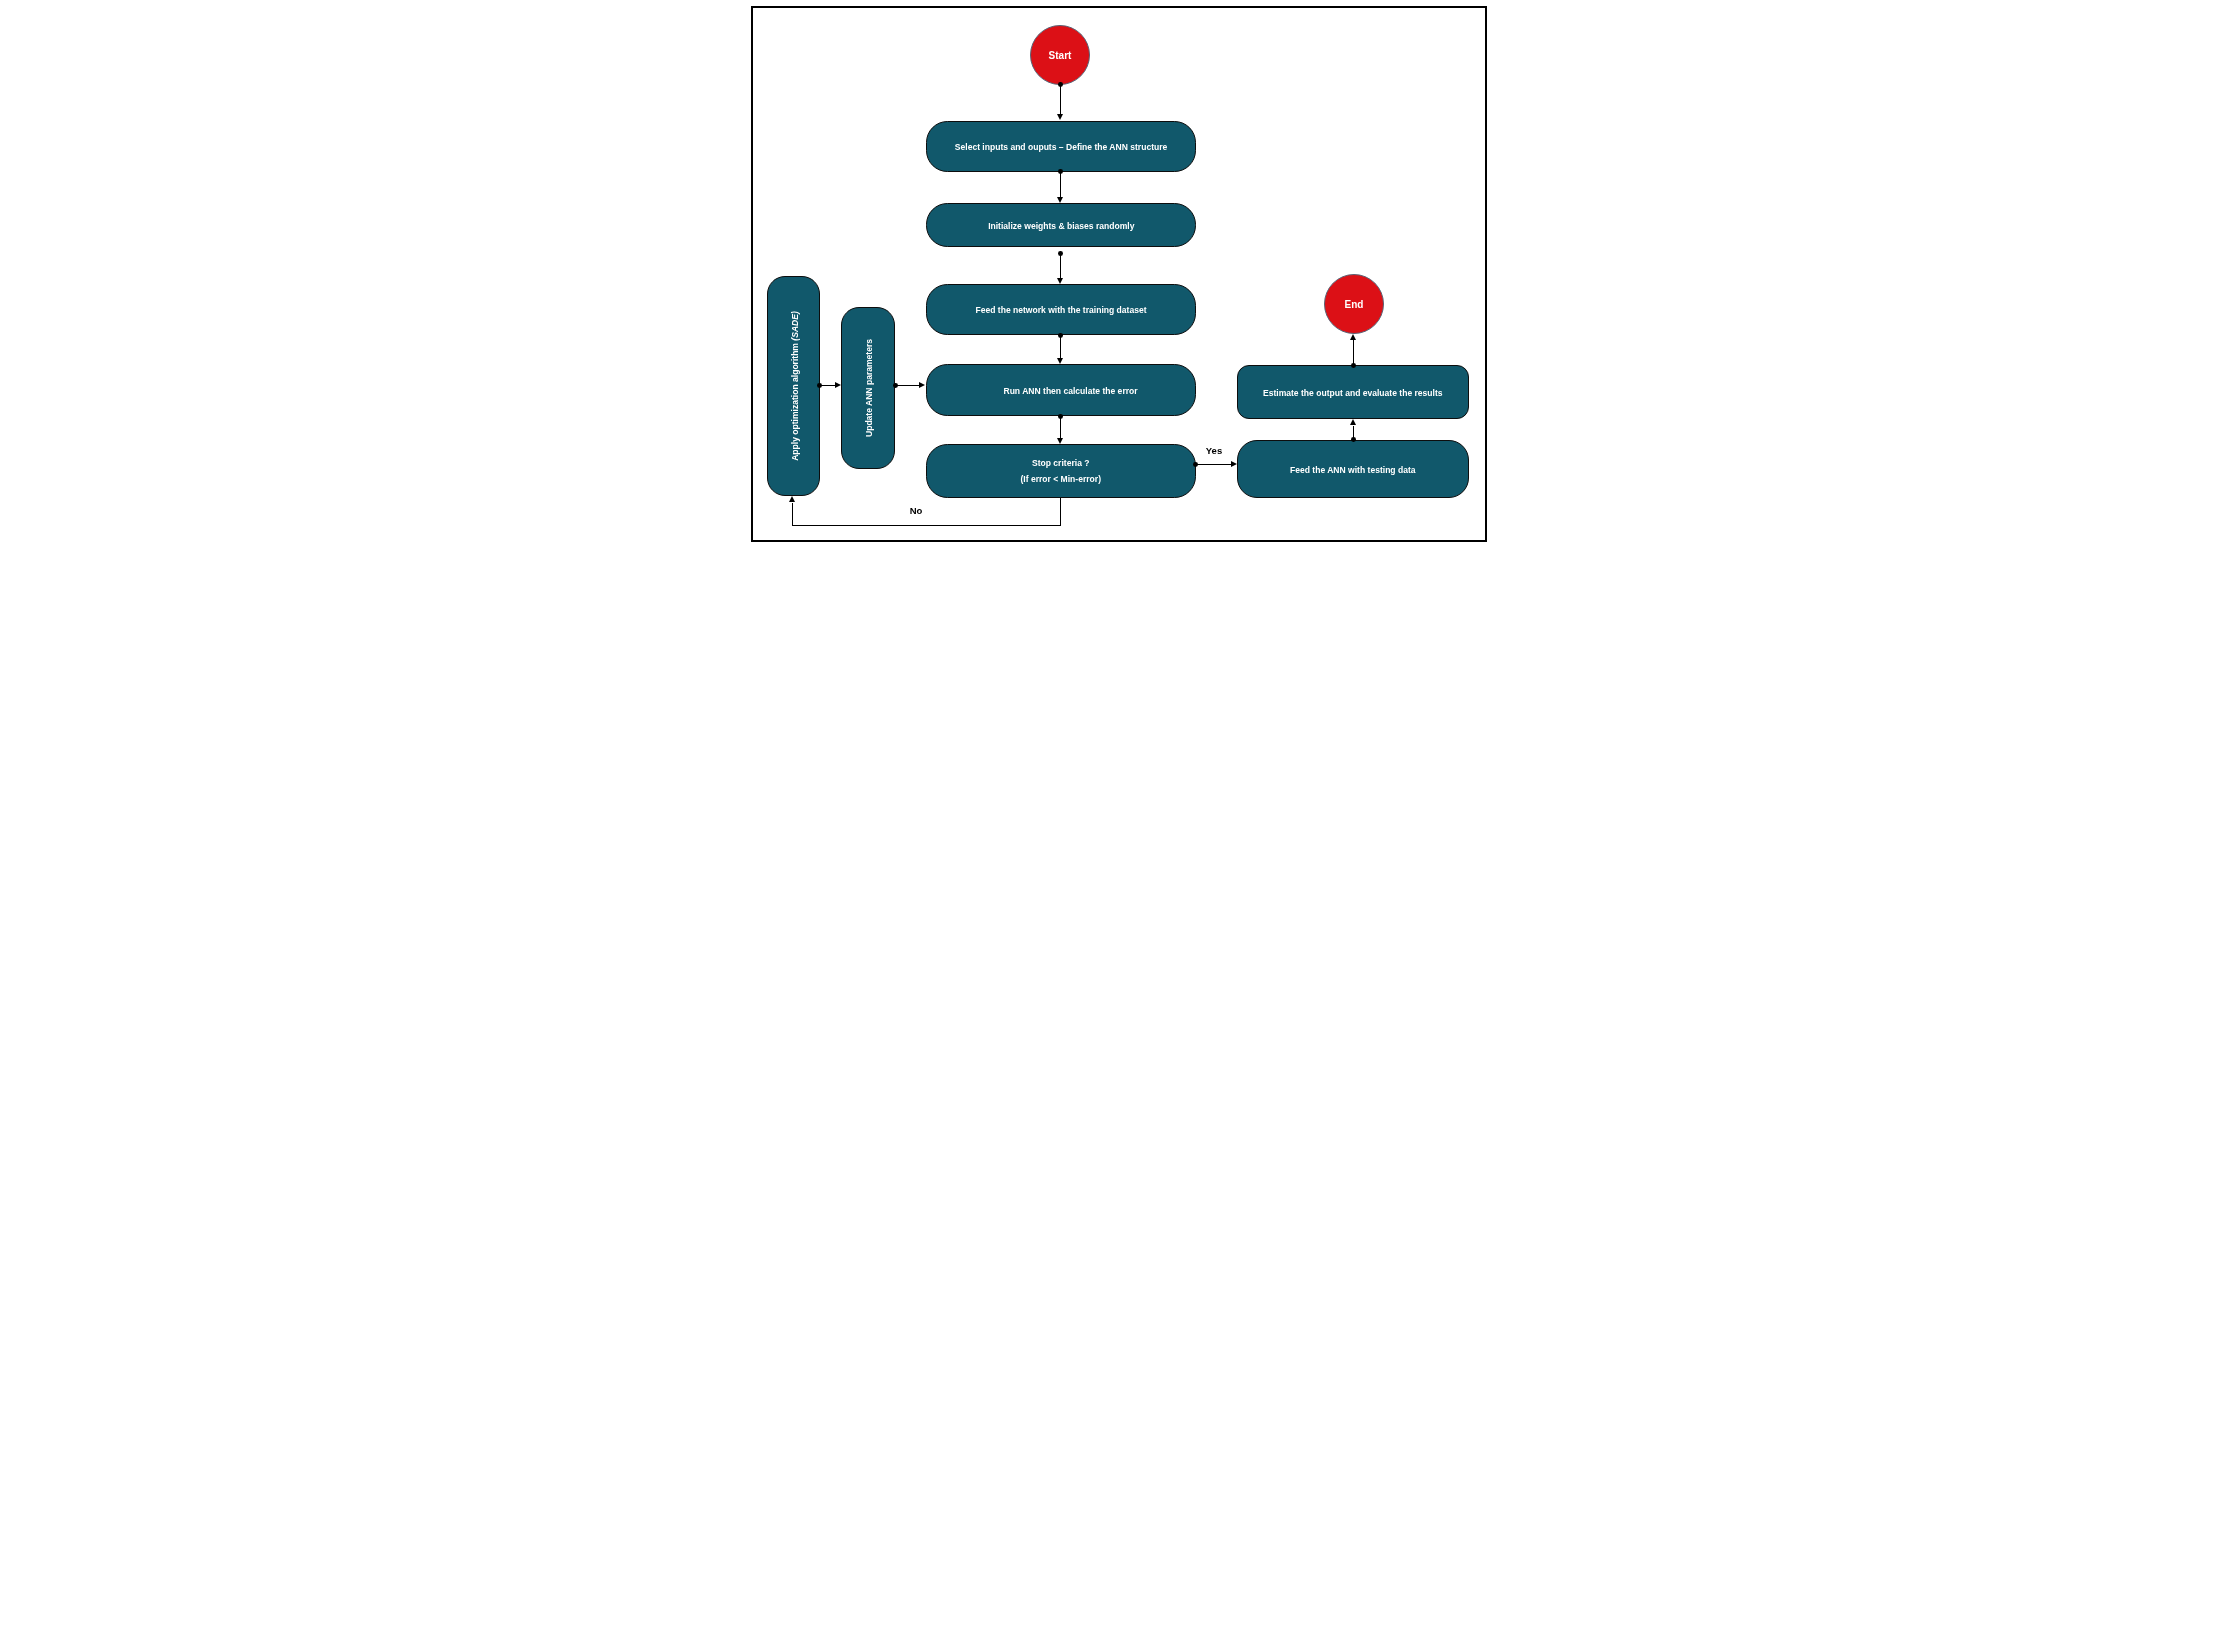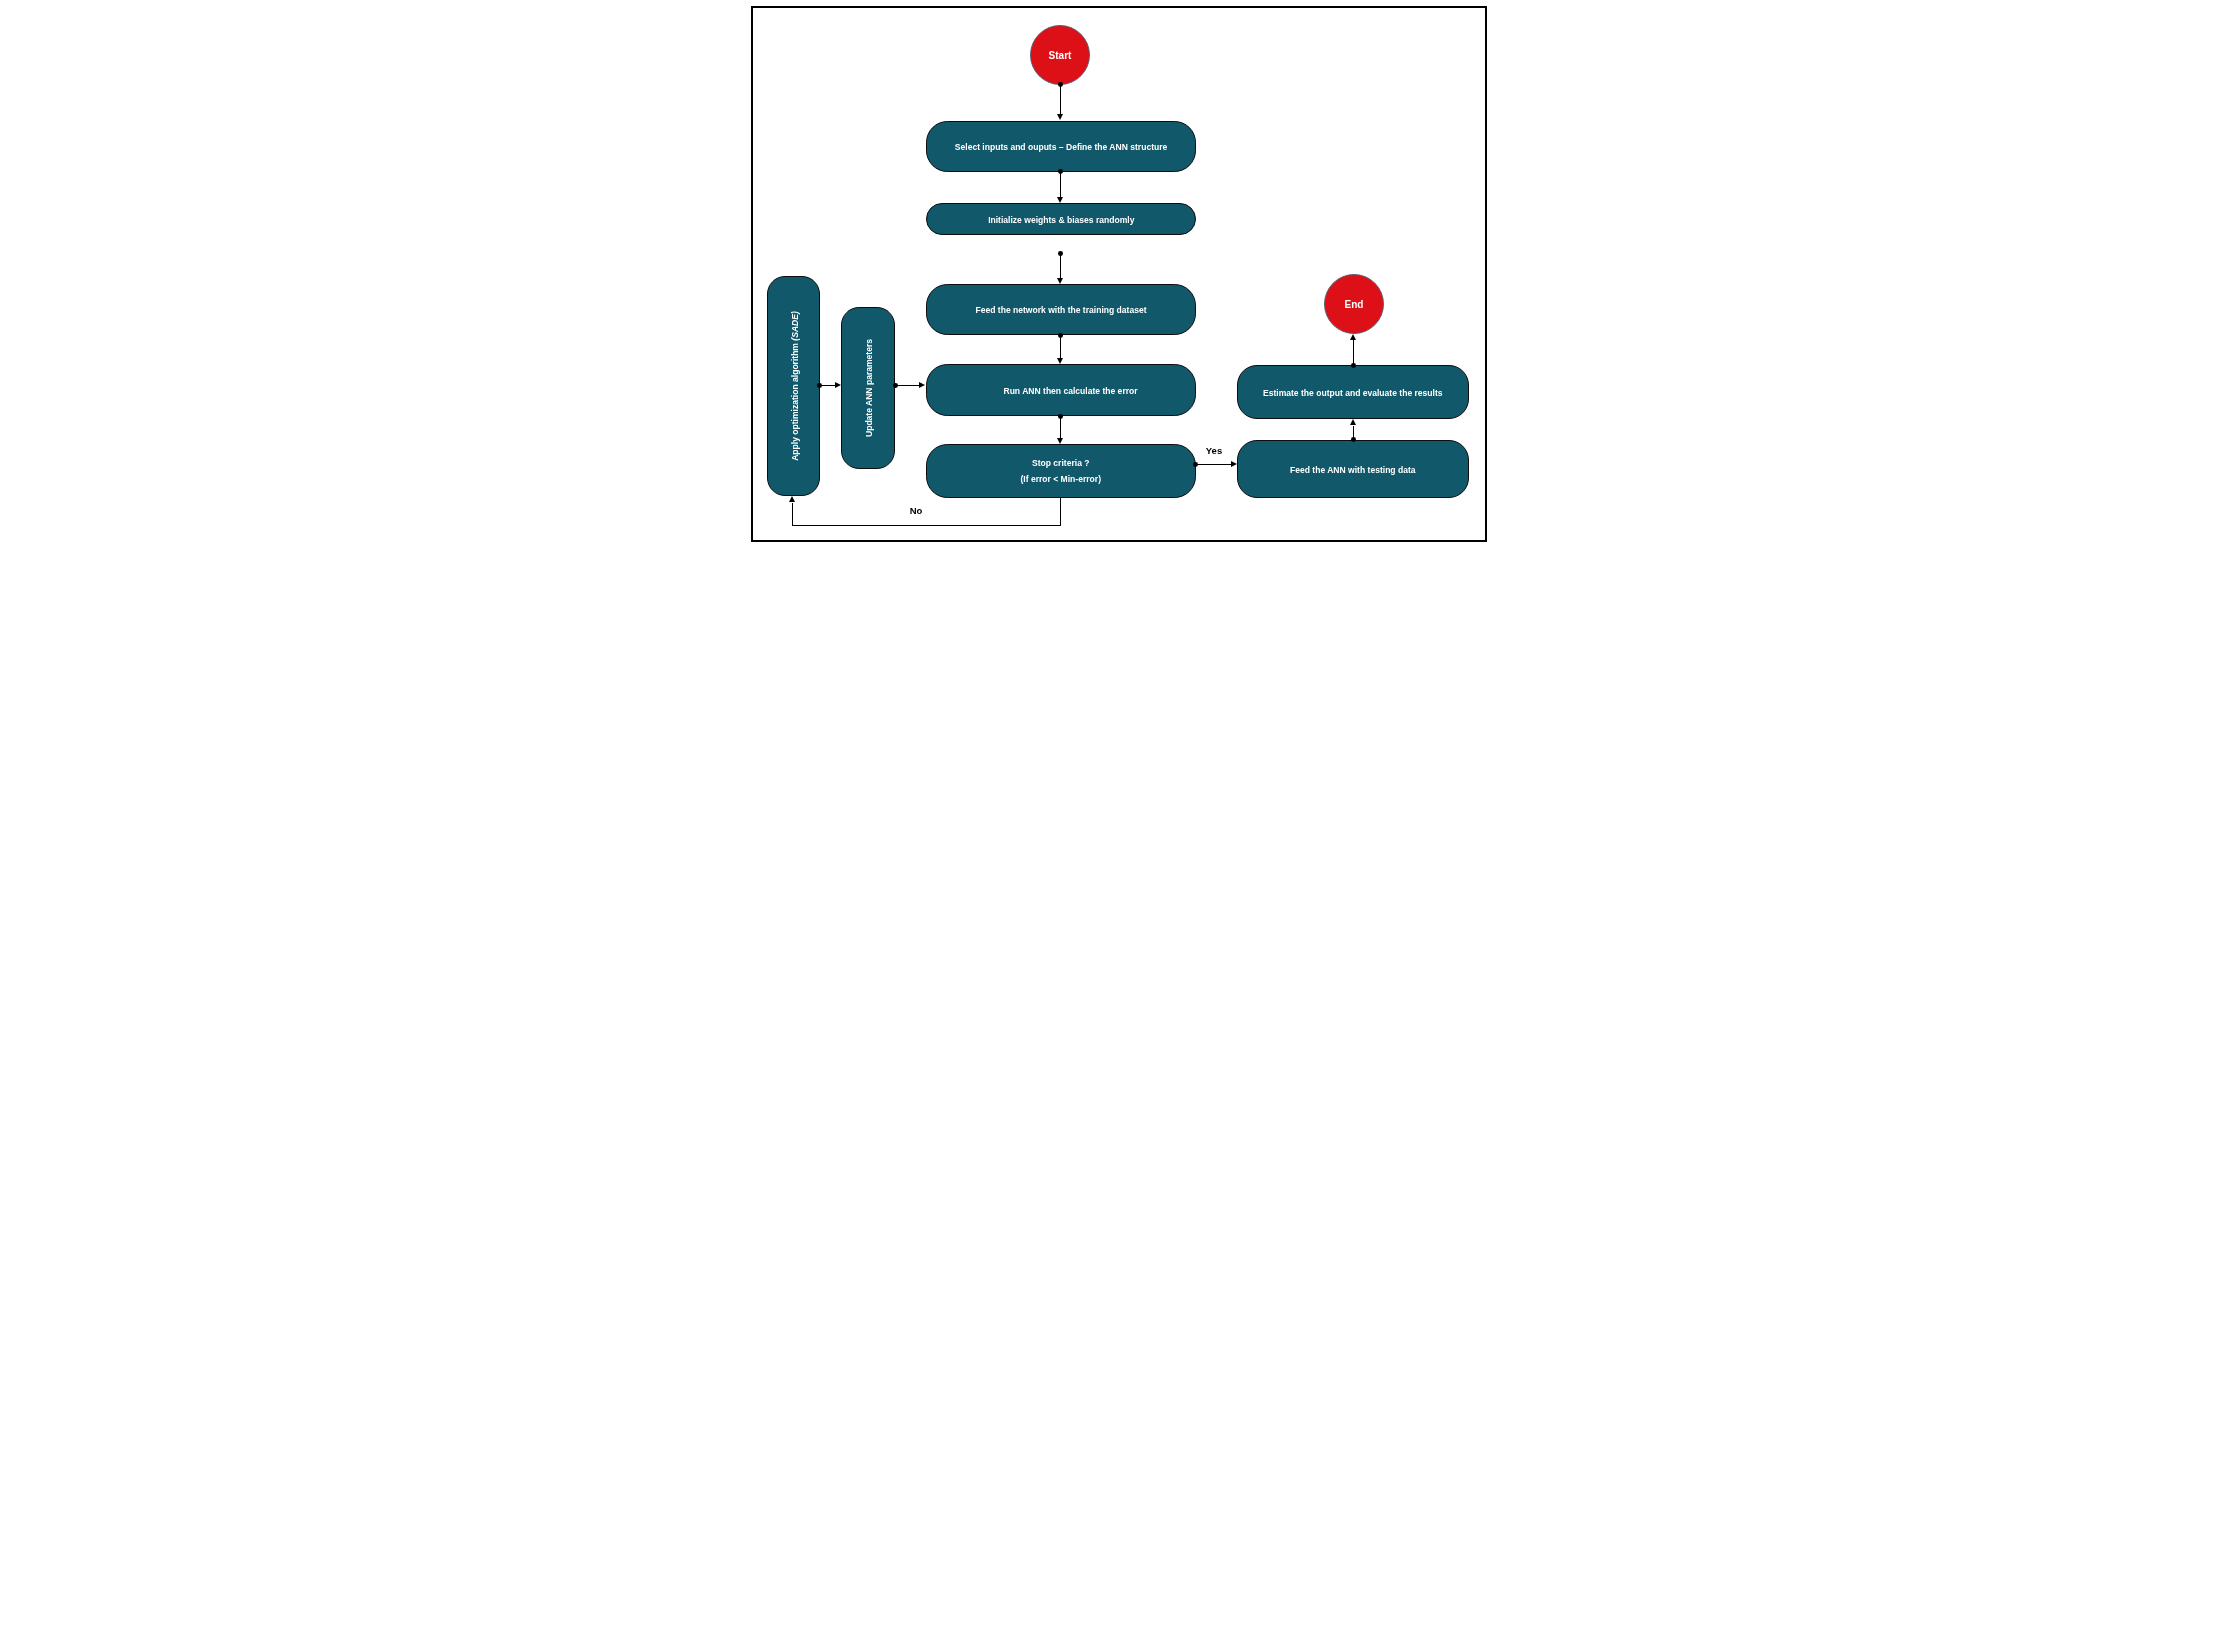--- a/index.html
+++ b/index.html
@@ -47,21 +47,21 @@
   <div class="terminal" style="left:284px;top:25px;">
     <span>Start</span>
   </div>
   <div class="terminal" style="left:578px;top:274px;">
     <span>End</span>
   </div>
 
   <div class="node main" style="top:121px;height:51px;">
     <span class="lbl">Select inputs and ouputs – Define the ANN structure</span>
   </div>
-  <div class="node main" style="top:203px;height:32px;">
+  <div class="node main" style="top:203px;height:44px;">
     <span class="lbl">Initialize weights &amp; biases randomly</span>
   </div>
   <div class="node main" style="top:284px;height:51px;">
     <span class="lbl">Feed the network with the training dataset</span>
   </div>
   <div class="node main" style="top:364px;height:52px;padding-left:20px;">
     <span class="lbl">Run ANN then calculate the error</span>
   </div>
   <div class="node main" style="top:444px;height:54px;">
     <div class="lbl2">
@@ -70,21 +70,21 @@
     </div>
   </div>
 
   <div class="node side" style="left:21px;top:276px;width:53px;height:220px;">
     <span class="lbl"><span>Apply optimization algorithm </span><em>(SADE)</em></span>
   </div>
   <div class="node side" style="left:95px;top:307px;width:54px;height:162px;">
     <span class="lbl">Update ANN parameters</span>
   </div>
 
-  <div class="node rightcol" style="top:365px;height:54px;">
+  <div class="node rightcol" style="top:365px;height:54px;border-radius:12px;">
     <span class="lbl">Estimate the output and evaluate the results</span>
   </div>
   <div class="node rightcol" style="top:440px;height:58px;">
     <span class="lbl">Feed the ANN with testing data</span>
   </div>
 
   <div class="dot" style="left:312px;top:82px;"></div>
   <div class="ln" style="left:314px;top:85px;width:1.2px;height:30px;"></div>
   <div class="ah down" style="left:311px;top:114px;"></div>
 

